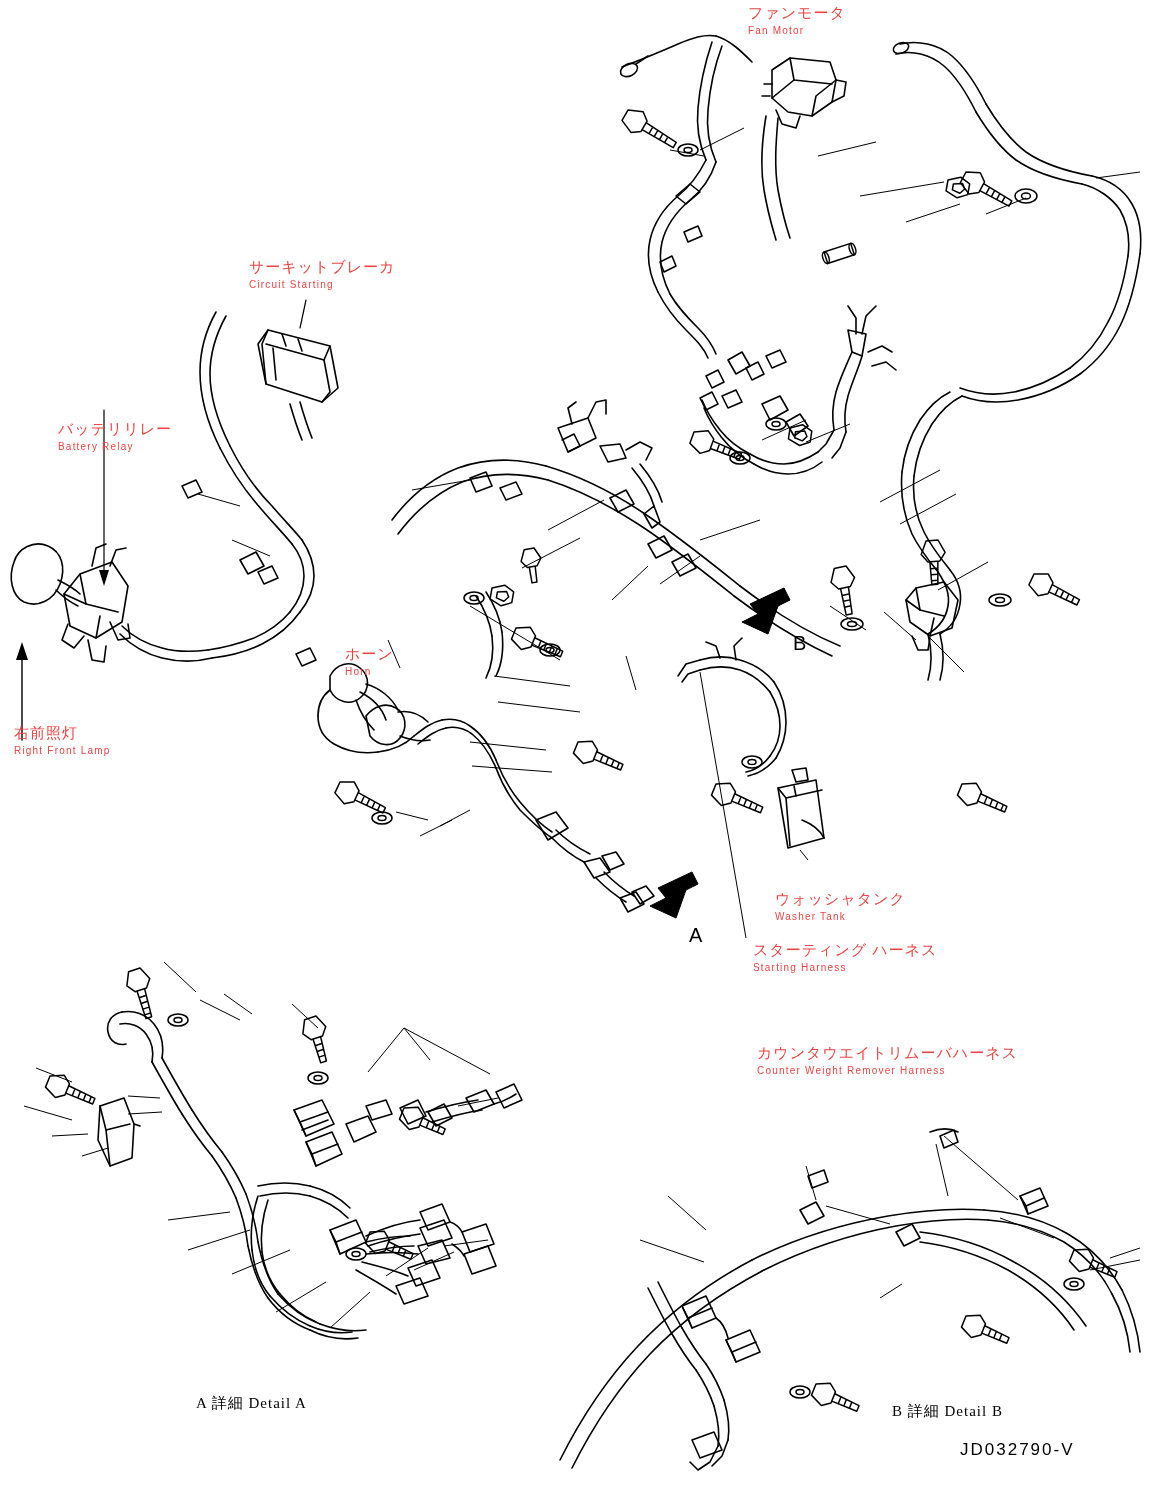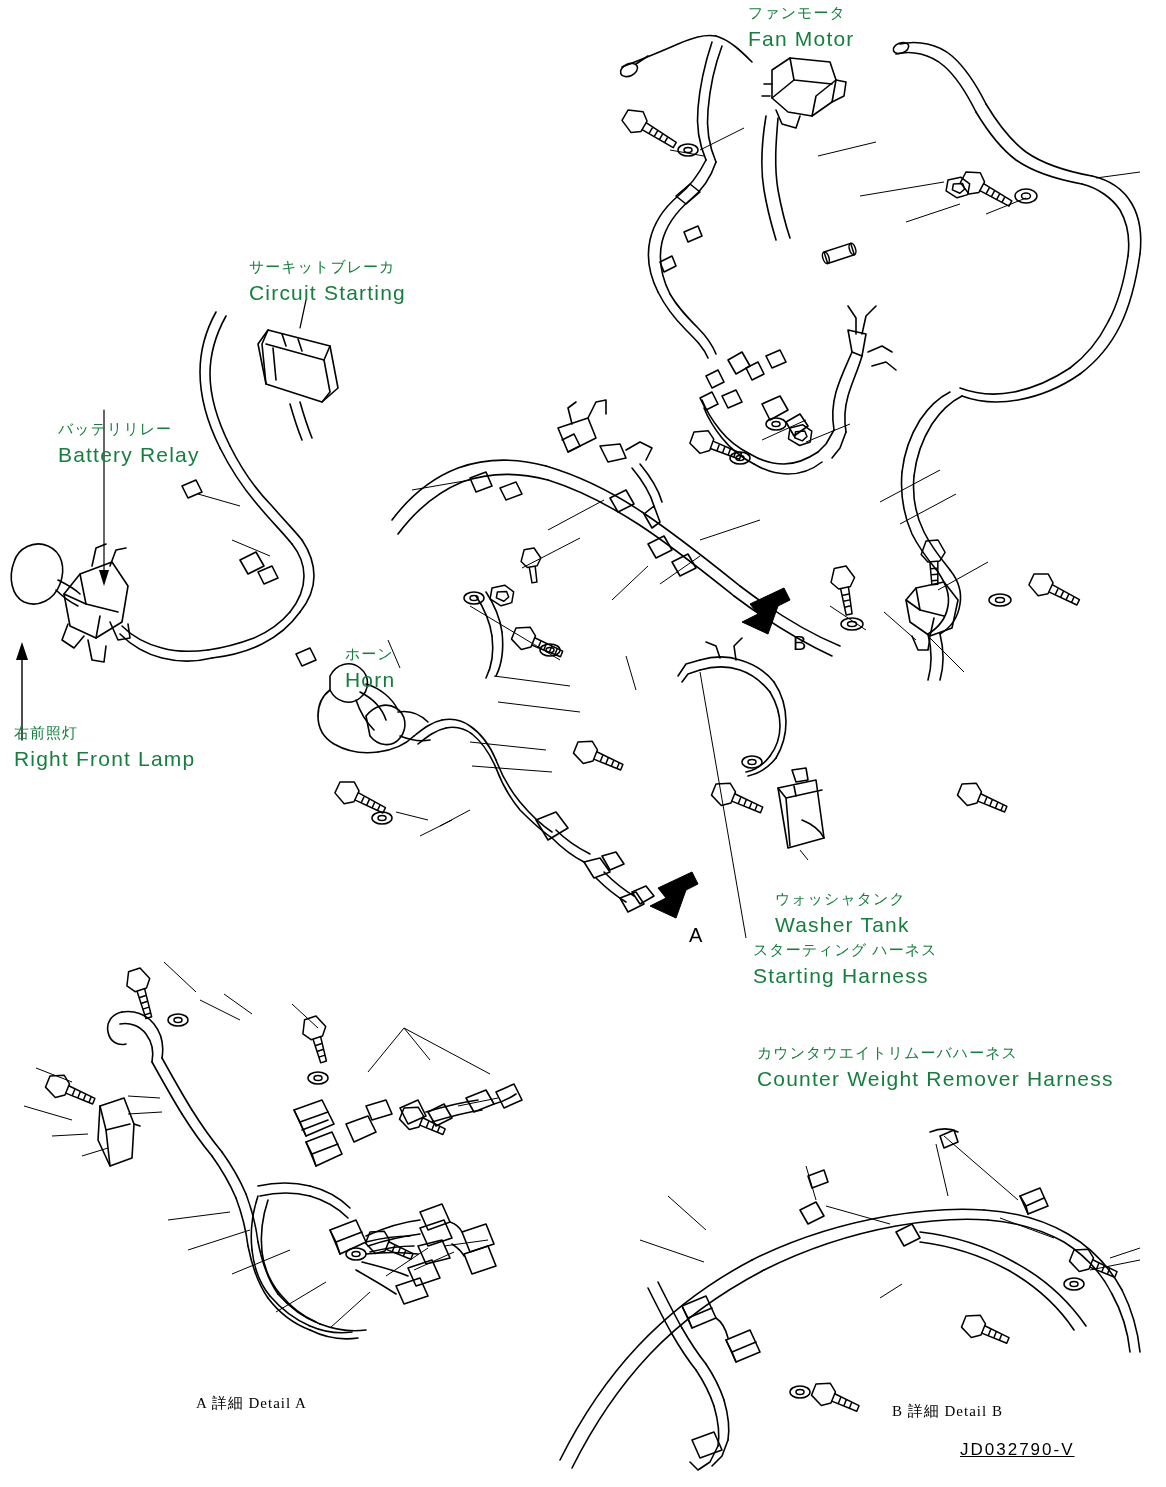--- a/index.html
+++ b/index.html
@@ -17,32 +17,32 @@
   }
   #diagram {
     position: absolute;
     inset: 0;
   }
   .label {
     position: absolute;
     font-family: "Liberation Sans", sans-serif;
     font-size: 15px;
     line-height: 1.45;
-    color: #15803d;
+    color: #ef4444;
     white-space: nowrap;
     letter-spacing: 0.5px;
   }
   .label .jp {
     display: block;
     font-size: 15px;
     letter-spacing: 1px;
   }
   .label .en {
     display: block;
-    font-size: 21px;
+    font-size: 10px;
     letter-spacing: 1.2px;
   }
   .detail-label {
     position: absolute;
     font-size: 15px;
     line-height: 1.5;
     letter-spacing: 1px;
     font-family: Liberation Serif, serif;
   }
   .section-letter {
@@ -735,15 +735,15 @@
 <div class="detail-label" style="left:196px; top:1392px;">
   <span class="jp">A 詳細</span>
   <span class="en">Detail A</span>
 </div>
 
 <div class="detail-label" style="left:872px; top:1400px;margin-left:20px;">
   <span class="jp">B 詳細</span>
   <span class="en">Detail B</span>
 </div>
 
-<div class="drawing-no" style="left:960px; top:1440px;text-decoration:underline;">JD032790-V</div>
+<div class="drawing-no" style="left:960px; top:1440px;">JD032790-V</div>
 
 </div>
 
 </body></html>

